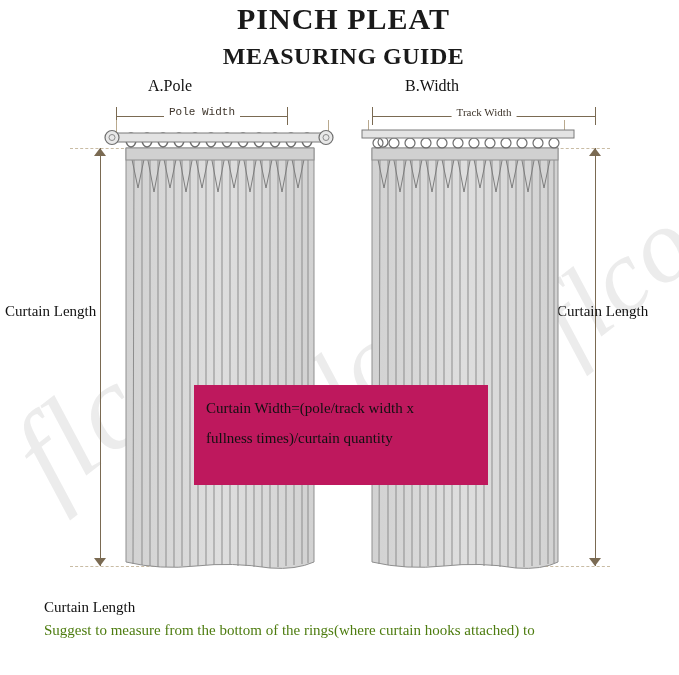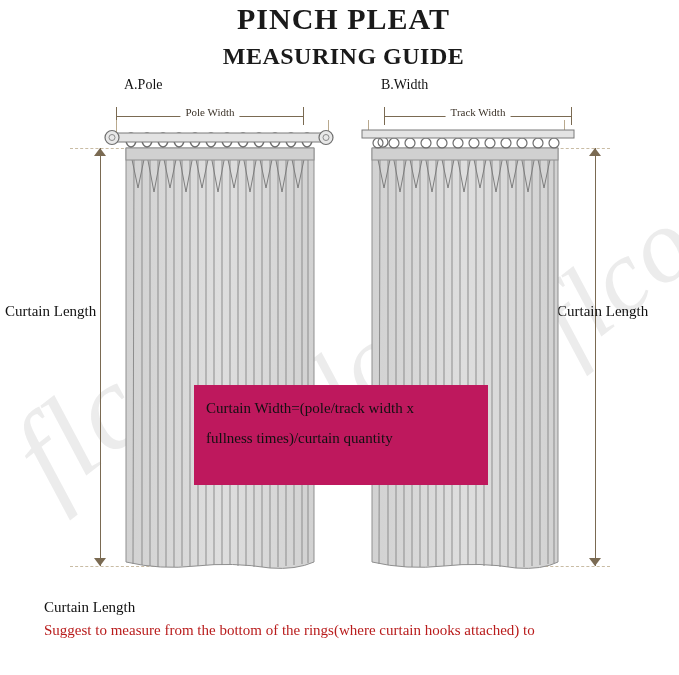--- a/index.html
+++ b/index.html
@@ -36,22 +36,23 @@
   }
   #sub-title {
     top: 43px;
     font-size: 24px;
     letter-spacing: 0.5px;
   }
 
   
   .panel-caption {
     position: absolute;
-    font-size: 14px;
+    font-size: 16px;
     color: #111;
+    margin-left: 24px;
   }
   #caption-a { left: 124px; top: 77px; }
   #caption-b { left: 381px; top: 77px; }
 
   
   .widthbar {
     position: absolute;
     height: 22px;
   }
   .widthbar .line {
@@ -75,22 +76,22 @@
     position: absolute;
     top: 1px;
     left: 50%;
     transform: translateX(-50%);
     background: #ffffff;
     padding: 0 5px;
     font-size: 11px;
     color: #3d342a;
     white-space: nowrap;
   }
-  #pole-width-bar { left: 116px; top: 105px; width: 188px; }
-  #track-width-bar { left: 384px; top: 105px; width: 188px; }
+  #pole-width-bar { left: 116px; top: 105px; width: 172px; font-family: Liberation Mono, monospace; }
+  #track-width-bar { left: 372px; top: 105px; width: 224px; }
 
   
   .vtick {
     position: absolute;
     width: 1px;
     background: #b9a98e;
   }
 
   
   .lengthbar {
@@ -188,21 +189,21 @@
     width: 610px;
   }
   #footer-text .f1 {
     font-size: 15px;
     line-height: 23px;
     color: #111;
   }
   #footer-text .f2 {
     font-size: 15px;
     line-height: 23px;
-    color: #b91c1c;
+    color: #4d7c0f;
   }
 
   
   .watermark {
     position: absolute;
     font-family: "Liberation Serif", serif;
     font-style: italic;
     color: rgba(150,150,150,0.18);
     font-size: 120px;
     letter-spacing: 2px;

